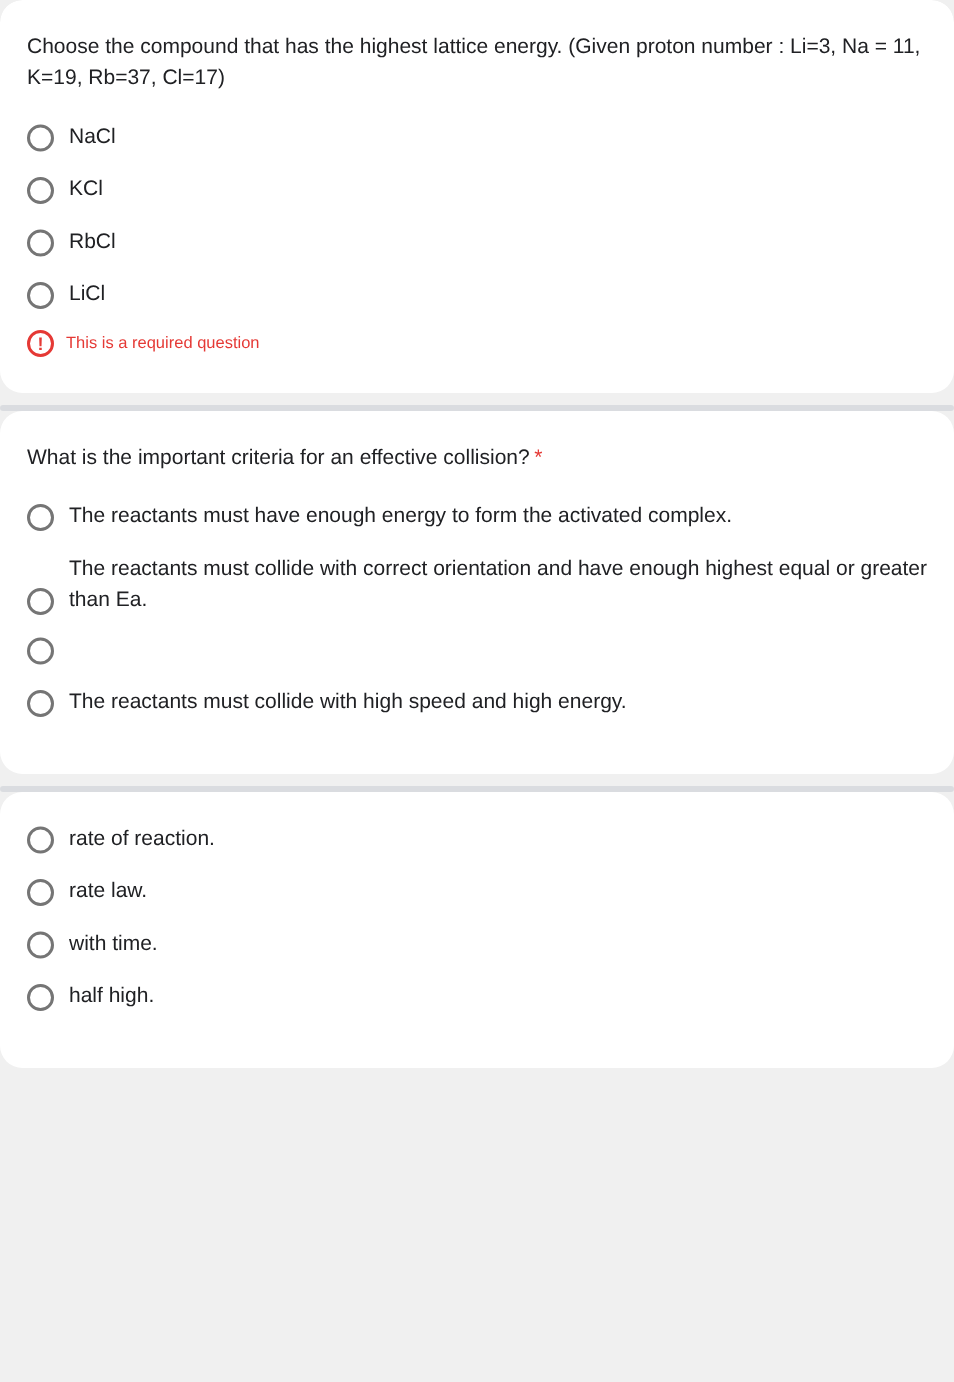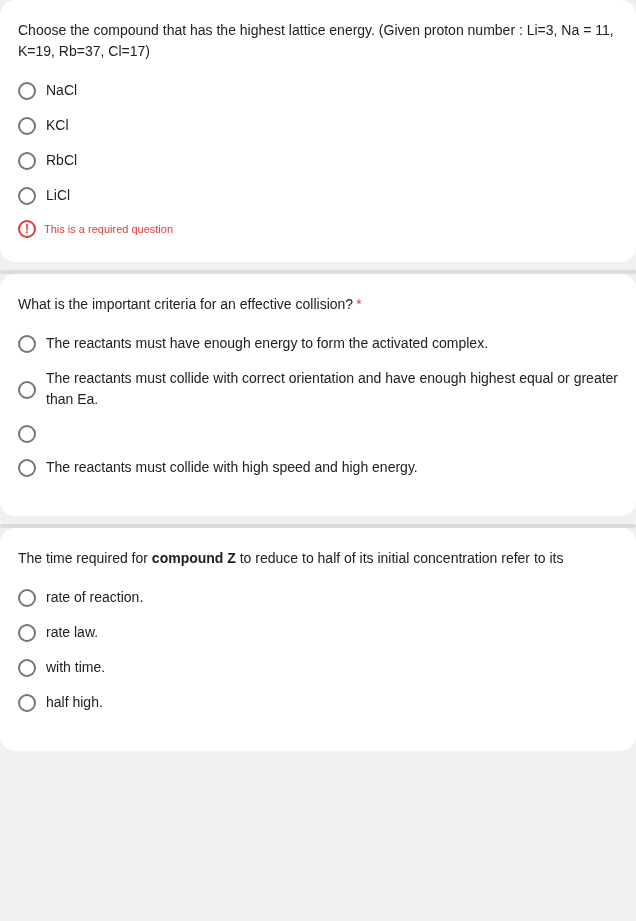--- a/index.html
+++ b/index.html
@@ -31,21 +31,21 @@
       color: #202124;
     }
 
     .question-text .required-star {
       color: #e53935;
       margin-left: 3px;
     }
 
     .option-row {
       display: flex;
-      align-items: center;
+      align-items: flex-end;
       margin-bottom: 14px;
       gap: 10px;
     }
 
     .radio-circle {
       width: 18px;
       height: 18px;
       border-radius: 50%;
       border: 2px solid #757575;
       flex-shrink: 0;
@@ -145,23 +145,20 @@
 
   <div class="option-row">
     <div class="radio-circle"></div>
     <span class="option-label">The reactants must collide with high speed and high energy.</span>
   </div>
 </div>
 
 <div class="section-top-accent"></div>
 
 <div class="question-section">
-  <div class="question-text">
-    <span>The time required for </span><strong>compound Z</strong><span> to reduce to half of its initial concentration refer to its</span>
-  </div>
 
   <div class="option-row">
     <div class="radio-circle"></div>
     <span class="option-label">rate of reaction.</span>
   </div>
 
   <div class="option-row">
     <div class="radio-circle"></div>
     <span class="option-label">rate law.</span>
   </div>

